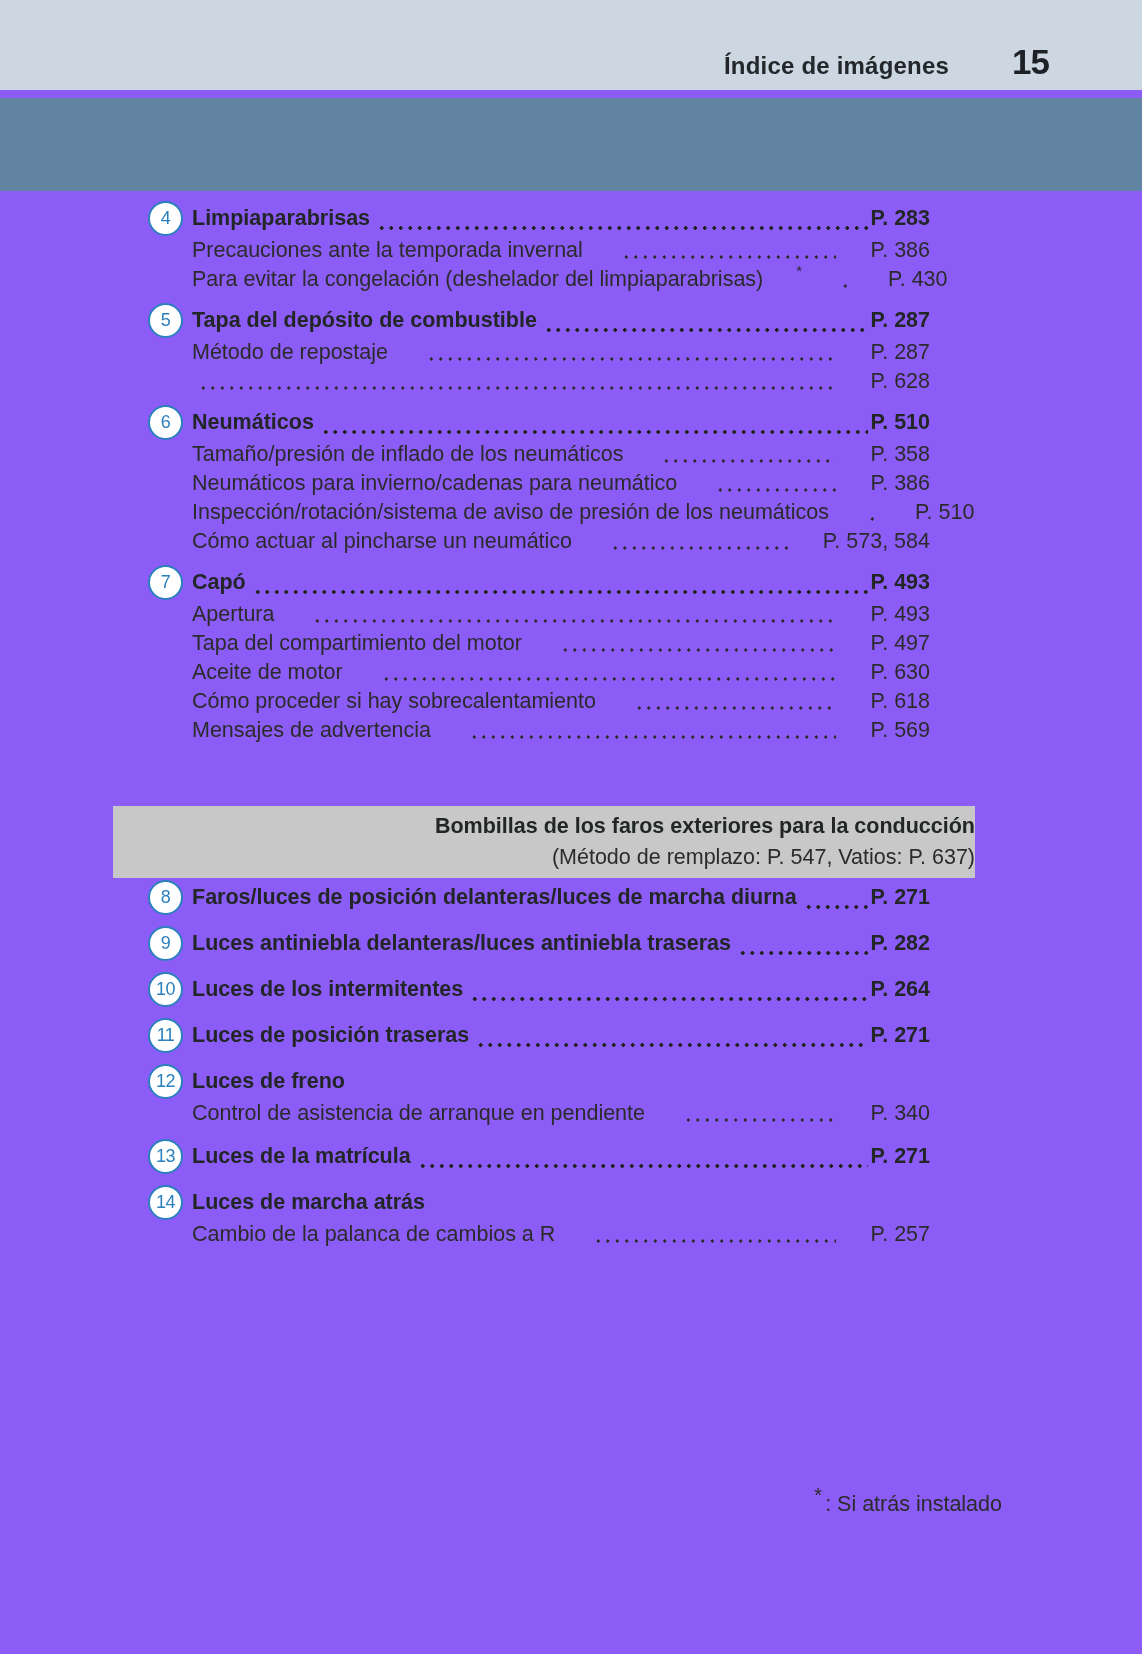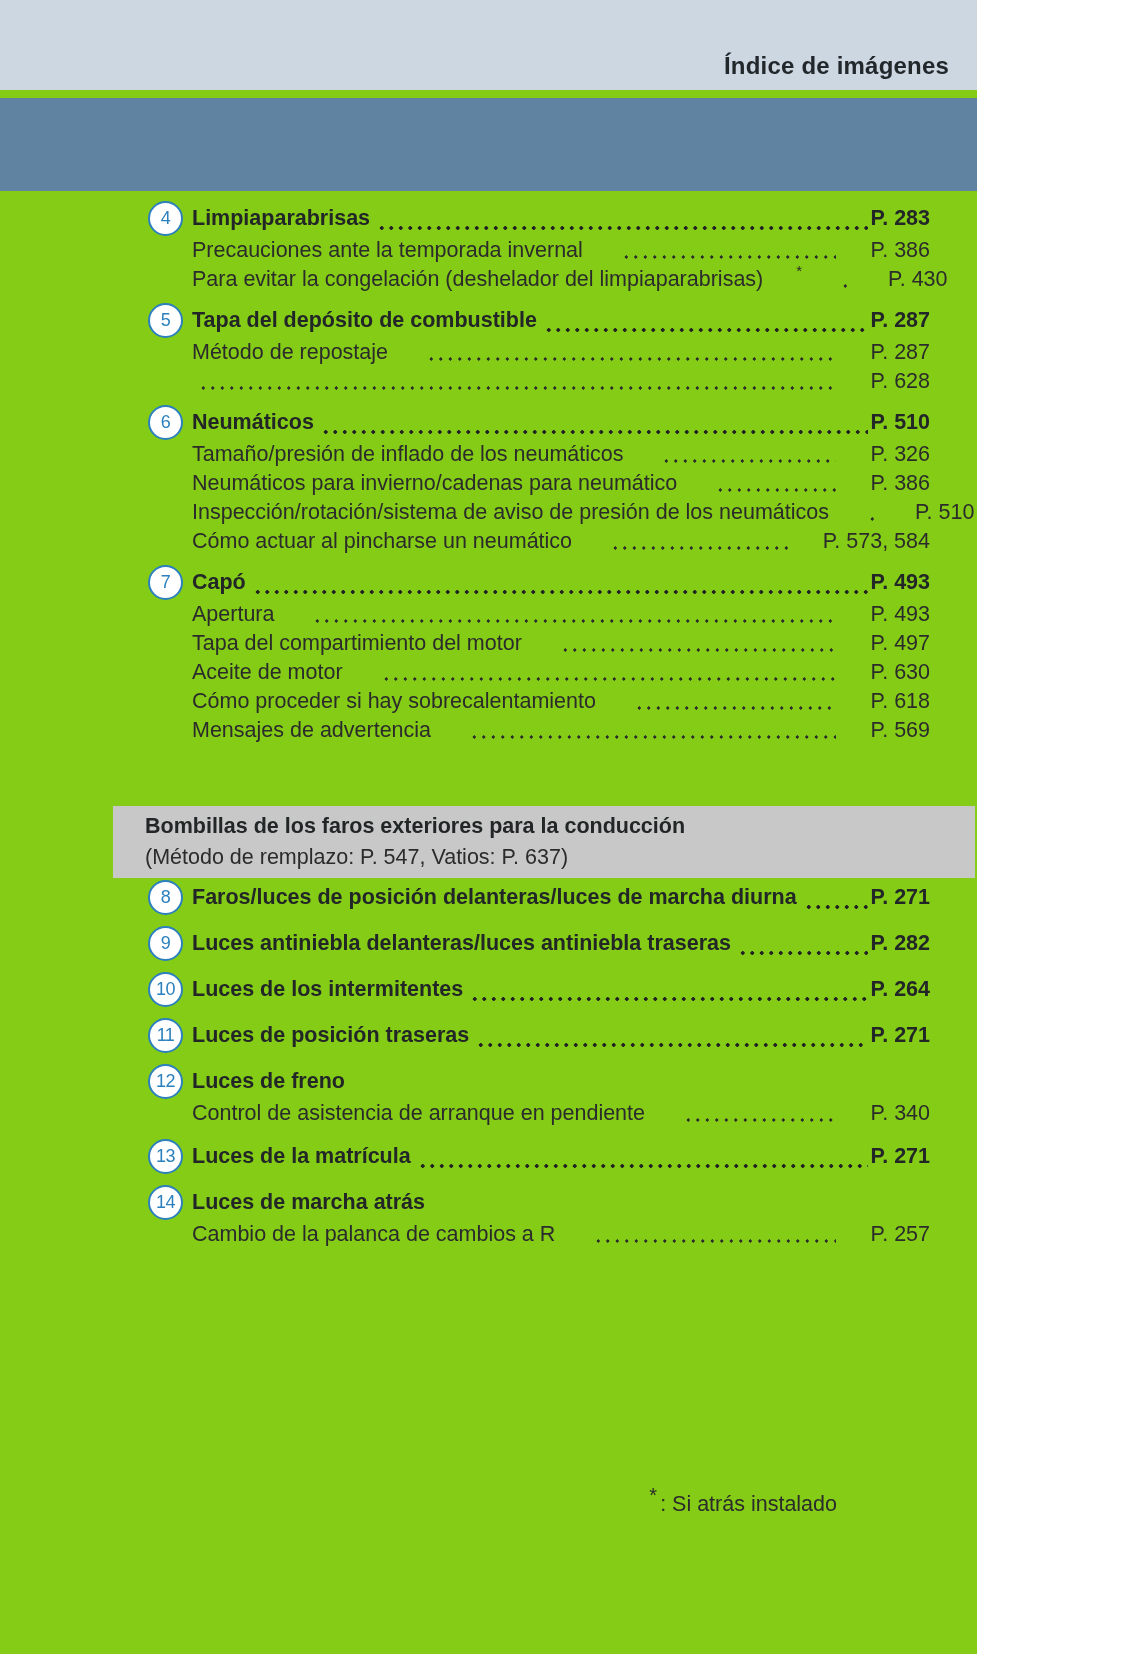--- a/index.html
+++ b/index.html
@@ -1,18 +1,18 @@
 <!DOCTYPE html>
 <html><head>
 <meta charset="utf-8">
 <style>
   html,body{margin:0;padding:0;background:#ffffff;}
   .page{
-    position:relative;width:977px;height:1654px;background:#84cc16;overflow:hidden;
-    font-family:"Liberation Sans","DejaVu Sans",sans-serif;color:#2b2b2b;
+    position:relative;width:1142px;height:1654px;background:#8b5cf6;overflow:hidden;
+    font-family:"Liberation Sans","DejaVu Sans",sans-serif;color:#2b2b2b;text-align:right;
   }
   
   .header-band{position:absolute;left:0;top:0;width:1142px;height:90px;background:#ccd7e1;}
   .header-title{position:absolute;left:724px;top:52px;font-size:24px;font-weight:700;color:#22272b;letter-spacing:0.2px;}
   .header-pagenum{position:absolute;left:1012px;top:42px;font-size:35px;font-weight:700;color:#1c2125;letter-spacing:-1px;}
   .chapter-band{position:absolute;left:0;top:98px;width:1142px;height:93px;background:#5f83a1;}
   
   .toc-list{position:absolute;left:148px;width:782px;}
   #toc-list-1{top:201px;}
   #toc-list-2{top:880px;}
@@ -105,21 +105,21 @@
           <span class="circle">
             <span>6</span>
           </span>
           <span class="lbl">Neumáticos</span>
           <span class="leader"></span>
           <span class="pg">P. 510</span>
         </div>
         <div class="toc-row row-sub">
           <span class="lbl">Tamaño/presión de inflado de los neumáticos</span>
           <span class="leader"></span>
-          <span class="pg">P. 326</span>
+          <span class="pg">P. 358</span>
         </div>
         <div class="toc-row row-sub">
           <span class="lbl">Neumáticos para invierno/cadenas para neumático</span>
           <span class="leader"></span>
           <span class="pg">P. 386</span>
         </div>
         <div class="toc-row row-sub">
           <span class="lbl">Inspección/rotación/sistema de aviso de presión de los neumáticos</span>
           <span class="leader"></span>
           <span class="pg">P. 510</span>

